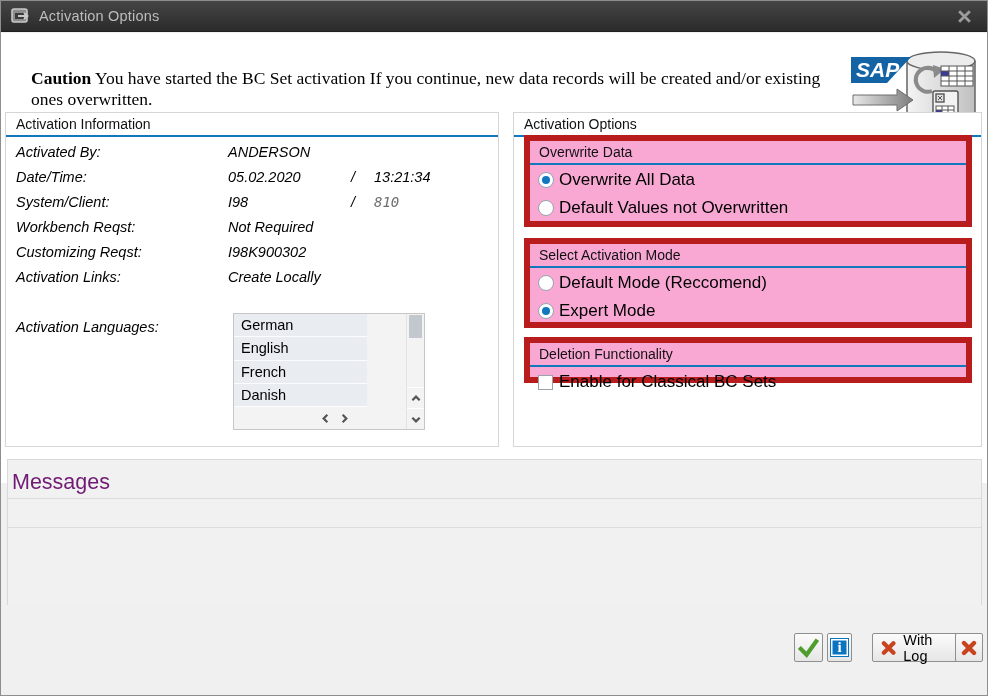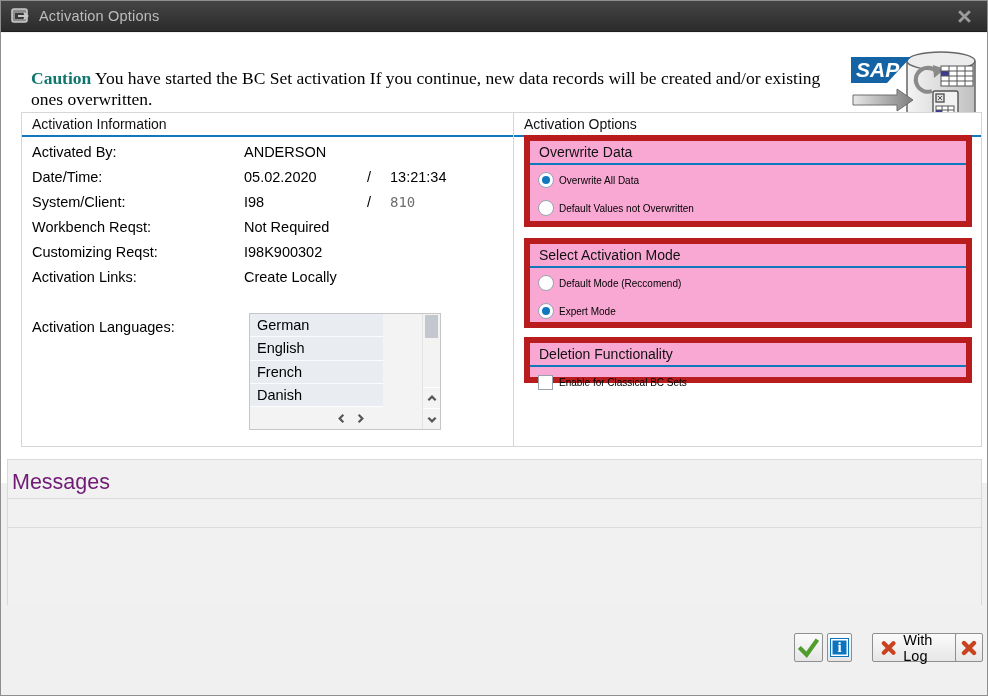--- a/index.html
+++ b/index.html
@@ -17,31 +17,31 @@
   }
   .titlebar .ticon { width:20px; height:16px; margin-right:8px; flex:0 0 auto; }
   .titlebar .ttext { color:#bdbdbd; font-size:14.5px; letter-spacing:.2px; }
   .titlebar .close { margin-left:auto; width:26px; height:26px; display:flex; align-items:center; justify-content:center; cursor:default; }
   
   .content-white { position:absolute; top:32px; left:0; right:0; height:450px; background:#ffffff; }
   .caution {
     position:absolute; left:30px; top:35px; width:800px;
     font-family:"Liberation Serif",serif; font-size:17.5px; line-height:21px; color:#000;
   }
-  .caution b { color:#0f766e; font-weight:bold;margin-top:26px; }
+  .caution b { color:#000000; font-weight:bold;margin-top:26px; }
   .sap-art { position:absolute; right:6px; top:10px; width:132px; height:92px; }
   
   .panel { position:absolute; background:#fff; border:1px solid #d6d6d6; }
   .panel-hd {
     height:24px; line-height:22px; padding:0 10px; font-size:14px; color:#111;
     border-bottom:2px solid #1278be; white-space:nowrap;
   }
-  #panel-info { left:20px; top:111px; width:494px; height:335px; }
+  #panel-info { left:4px; top:111px; width:494px; height:335px; }
   #panel-opts { left:512px; top:111px; width:469px; height:335px; }
-  .inforow { position:absolute; height:25px; line-height:25px; font-size:14.5px; color:#000; left:0; right:0; }
+  .inforow { position:absolute; height:25px; line-height:25px; font-size:14.5px; color:#000; left:0; right:0;font-style:italic; }
   .inforow .lab { position:absolute; left:10px; }
   .inforow .val { position:absolute; left:222px; }
   .inforow .sep { position:absolute; left:345px; }
   .inforow .val2 { position:absolute; left:368px; }
   .mono-gray { font-family:"DejaVu Sans Mono",monospace; color:#6e6e6e; font-size:14px; }
   
   .listbox {
     position:absolute; left:227px; top:200px; width:192px; height:117px;
     border:1px solid #c6c6c6; background:#f3f3f3; display:flex;gap:39px;
   }
@@ -50,21 +50,21 @@
   .lb-row { flex:1; background:#e9edf2; border-bottom:1px solid #fbfcfd; font-size:14.5px; line-height:22px; padding:0 7px; color:#000; }
   .lb-hscroll { flex:1; background:#f3f3f3; display:flex; justify-content:flex-end; align-items:center; padding-right:14px; gap:2px; }
   .lb-btn { width:17px; height:17px; display:flex; align-items:center; justify-content:center; background:#f3f3f3; }
   .lb-vscroll { flex:0 0 18px; border-left:1px solid #e2e2e2; display:flex; flex-direction:column; background:#f3f3f3; }
   .lb-thumb { height:23px; background:#c2c8ce; margin:1px 2px 0 2px; }
   .lb-vspace { flex:1; }
   .lb-vbtn { height:21px; display:flex; align-items:center; justify-content:center; border-top:1px solid #fff; }
   
   .group { position:absolute; left:10px; width:448px; background:#f9a8d4; border:6px solid #b91c1c; }
   .group-hd { height:24px; line-height:22px; padding:0 9px; font-size:14px; color:#111; border-bottom:2px solid #1278be; }
-  .opt-row { height:26px; display:flex; align-items:center; padding-left:8px; font-size:10px; color:#000; margin-top:2px; }
+  .opt-row { height:26px; display:flex; align-items:center; padding-left:8px; font-size:17px; color:#000; margin-top:2px; }
   .radio { width:16px; height:16px; border-radius:50%; border:1px solid #9aa3ab; background:#fff; margin-right:5px; position:relative; flex:0 0 auto; }
   .radio.checked { border-color:#8fa6b5; }
   .radio.checked::after { content:""; position:absolute; left:3px; top:3px; width:8px; height:8px; border-radius:50%; background:#1278be; }
   .checkbox { width:15px; height:15px; border:1px solid #9aa3ab; background:#fff; margin-right:6px; flex:0 0 auto; }
   
   #panel-msgs {
     position:absolute; left:6px; top:458px; width:975px; height:148px;
     background:#f1f1f1; border:1px solid #d9d9d9;
   }
   .msgs-hd { height:39px; line-height:44px; padding:0 4px 0 4px; font-size:21.5px; color:#701a75; border-bottom:1px solid #dcdcdc; }

